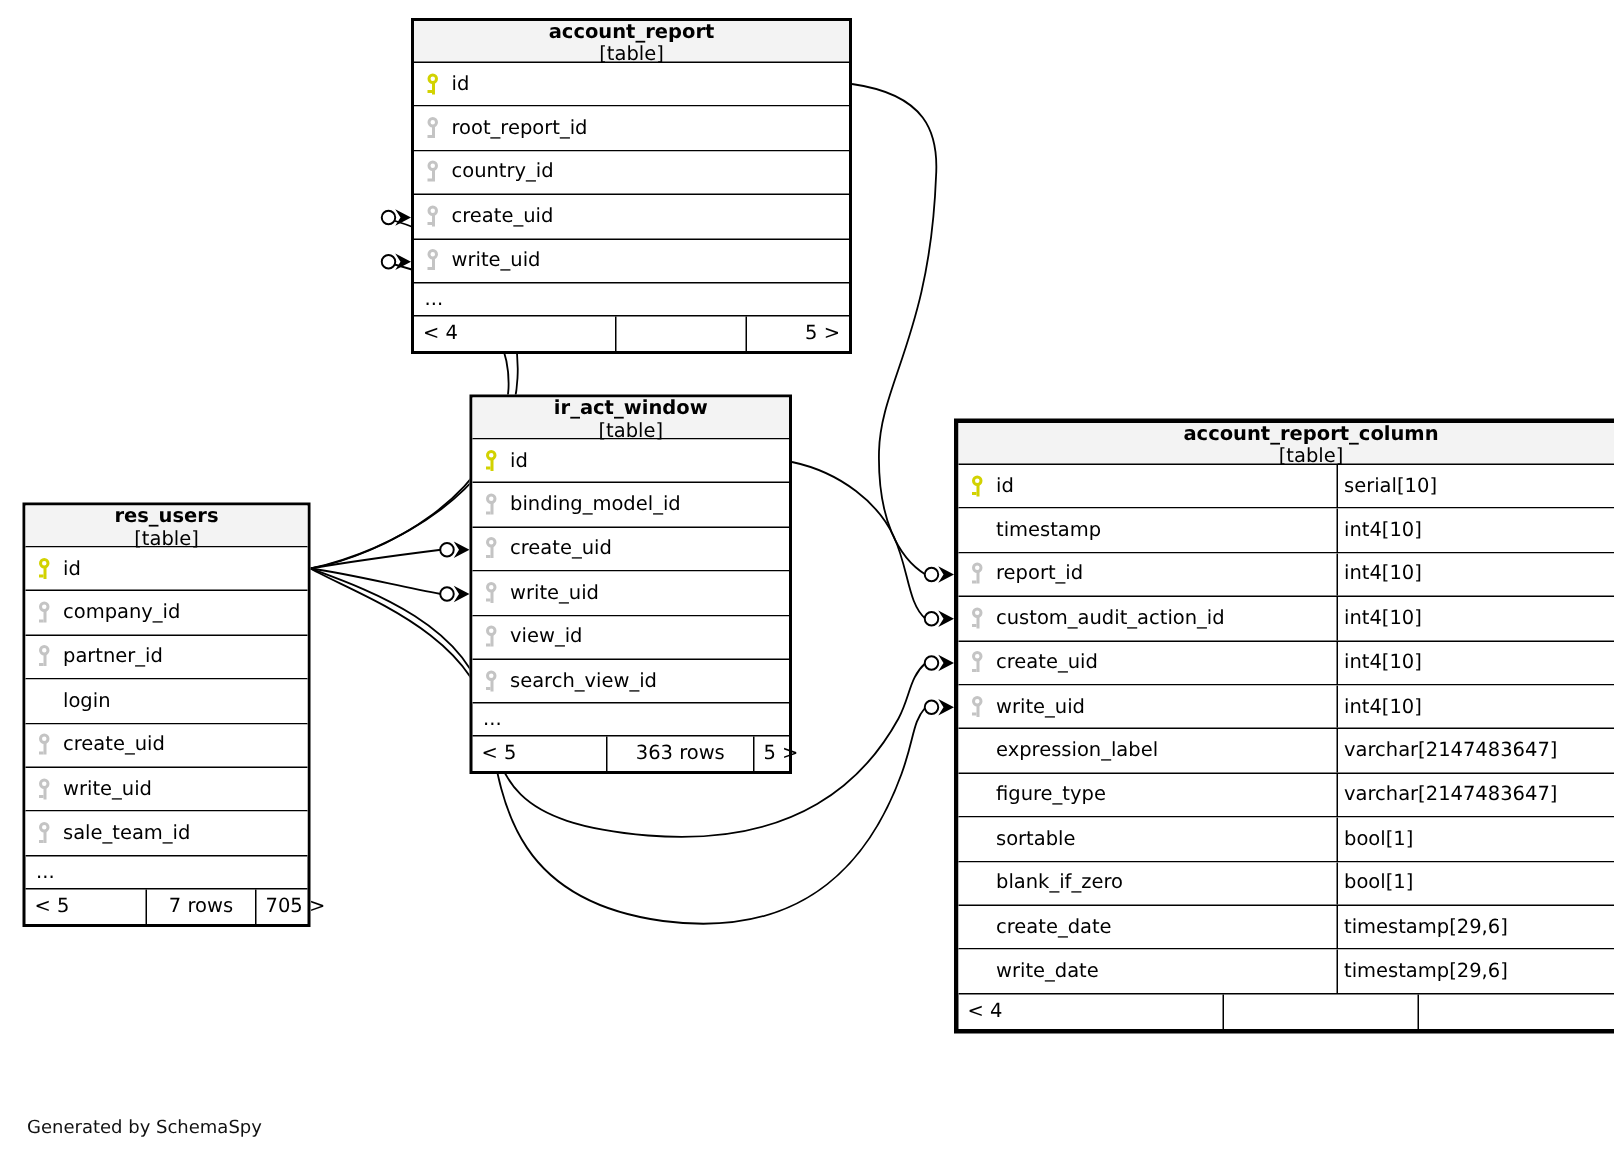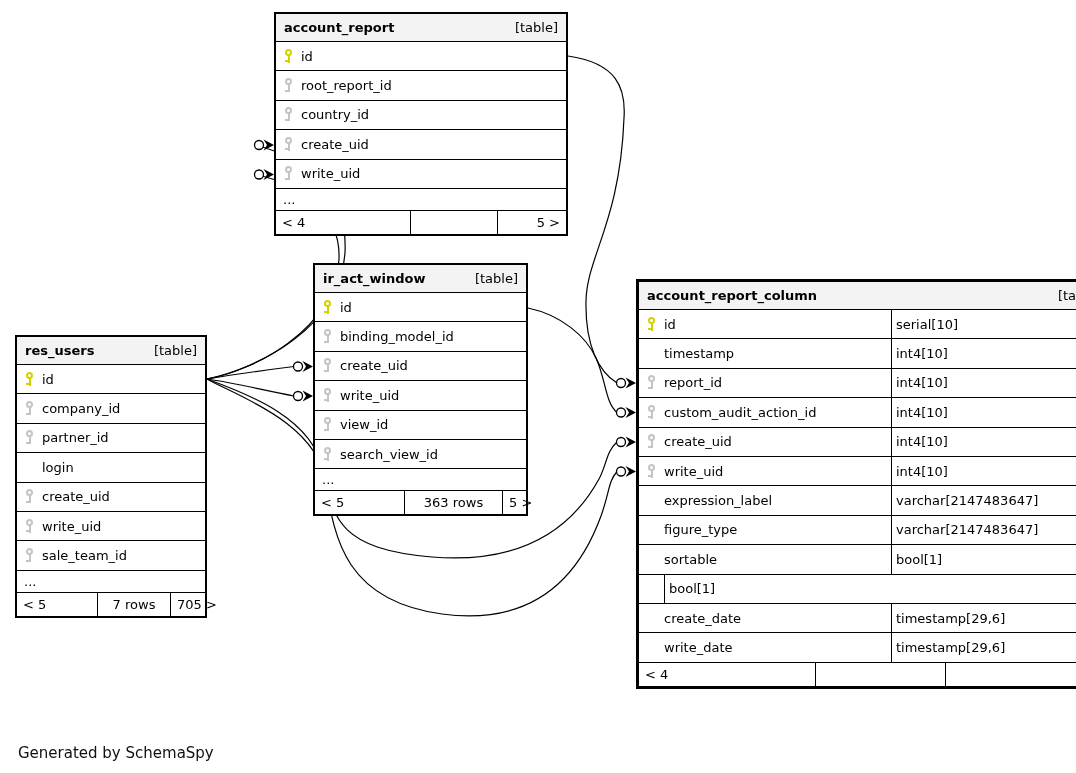--- a/index.html
+++ b/index.html
@@ -8,21 +8,21 @@
     font-family:"DejaVu Sans","Liberation Sans",sans-serif;color:#000;
   }
   svg.rels{position:absolute;left:0;top:0;}
   .table{
     position:absolute;background:#fff;border:2px solid #000;box-sizing:border-box;
     font-size:13px;
   }
   .table.focus{border-width:3px;}
   .thead{
     height:28px;background:#f3f3f3;border-bottom:1.5px solid #000;box-sizing:border-box;
-    display:flex;justify-content:space-between;align-items:center;padding:0 8px;
+    display:flex;justify-content:space-between;align-items:center;padding:0 8px;flex-direction:column;
   }
   .tname{font-weight:bold;}
   .tbadge{font-weight:normal;}
   .row{
     height:29.4px;box-sizing:border-box;border-bottom:1.5px solid #000;
     display:flex;align-items:center;background:#fff;
   }
   .key{position:relative;width:9px;height:15px;flex:0 0 9px;margin:0 8px;}
   .key .k-head{position:absolute;top:0;left:1px;width:7px;height:7px;border:2px solid;border-radius:50%;box-sizing:border-box;}
   .key .k-stem{position:absolute;top:6px;left:3.5px;width:2px;height:8px;}
@@ -40,21 +40,21 @@
   .tfoot{display:flex;height:23px;box-sizing:border-box;align-items:stretch;}
   .fcell{display:flex;align-items:center;padding:0 6px;box-sizing:border-box;white-space:nowrap;}
   .fcell + .fcell{border-left:1.5px solid #000;}
   .fc{justify-content:center;margin-left:32px;}
   .fr{justify-content:flex-end;flex:1;}
   
   .t0 .fl{flex:0 0 102px;} .t0 .fc{flex:0 0 87px;}
   .t1 .fl{flex:0 0 57px;}  .t1 .fc{flex:0 0 98px;}
   .t2 .fl{flex:0 0 48px;}  .t2 .fc{flex:0 0 73px;}
   .t3 .fl{flex:0 0 144px;} .t3 .fc{flex:0 0 130px;}
-  .gen-note{position:absolute;left:18px;top:744px;font-size:15px;color:#111;}
+  .gen-note{position:absolute;left:18px;top:744px;font-size:12px;color:#111;}
 </style>
 </head>
 <body>
 <div class="canvas">
 
 <svg class="rels" width="1076" height="773" viewBox="0 0 1076 773">
   <g fill="none" stroke="#000" stroke-width="1.2">
     <path d="M 207 379 C 258 368 341 328 345 252 C 348 196 308 158 255 145"></path>
     <path d="M 207 379 C 252 371 335 331 339 259 C 341 212 301 184 255 174.5"></path>
     <path d="M 207 379 C 236 374 266 370 294 366.5"></path>
@@ -351,20 +351,21 @@
           <span class="cname">figure_type</span>
           <span class="ctype">varchar[2147483647]</span>
         </div>
         <div class="row">
           <span class="key none"></span>
           <span class="cname">sortable</span>
           <span class="ctype">bool[1]</span>
         </div>
         <div class="row">
           <span class="key none"></span>
+          <span class="cname">blank_if_zero</span>
           <span class="ctype">bool[1]</span>
         </div>
         <div class="row">
           <span class="key none"></span>
           <span class="cname">create_date</span>
           <span class="ctype">timestamp[29,6]</span>
         </div>
         <div class="row">
           <span class="key none"></span>
           <span class="cname">write_date</span>

